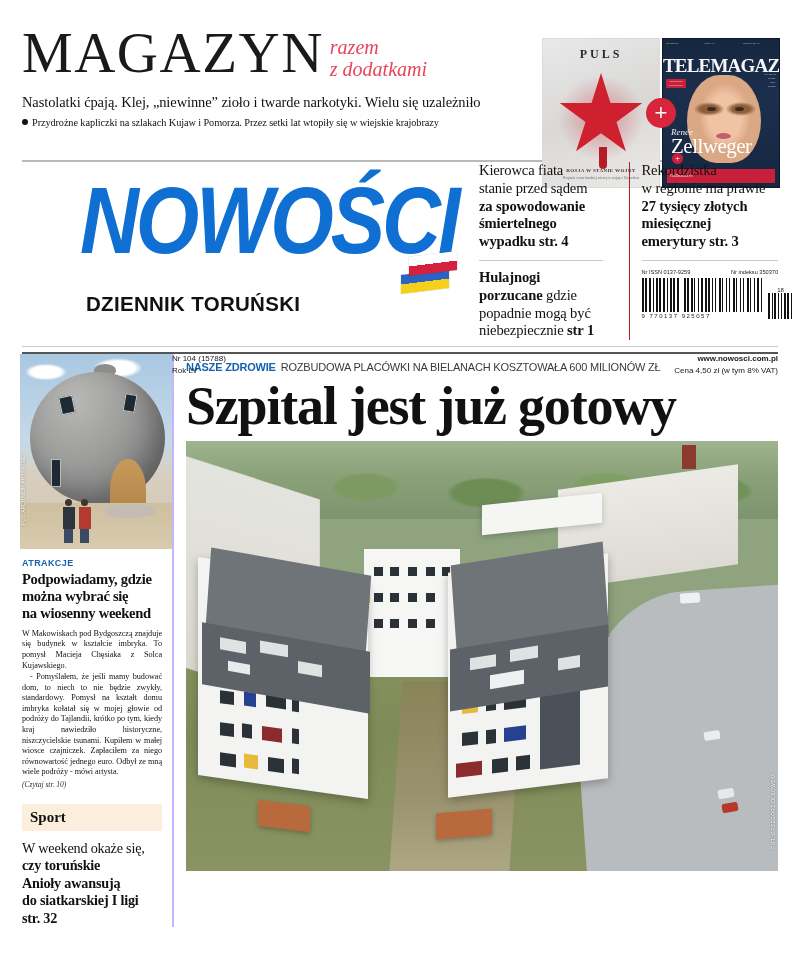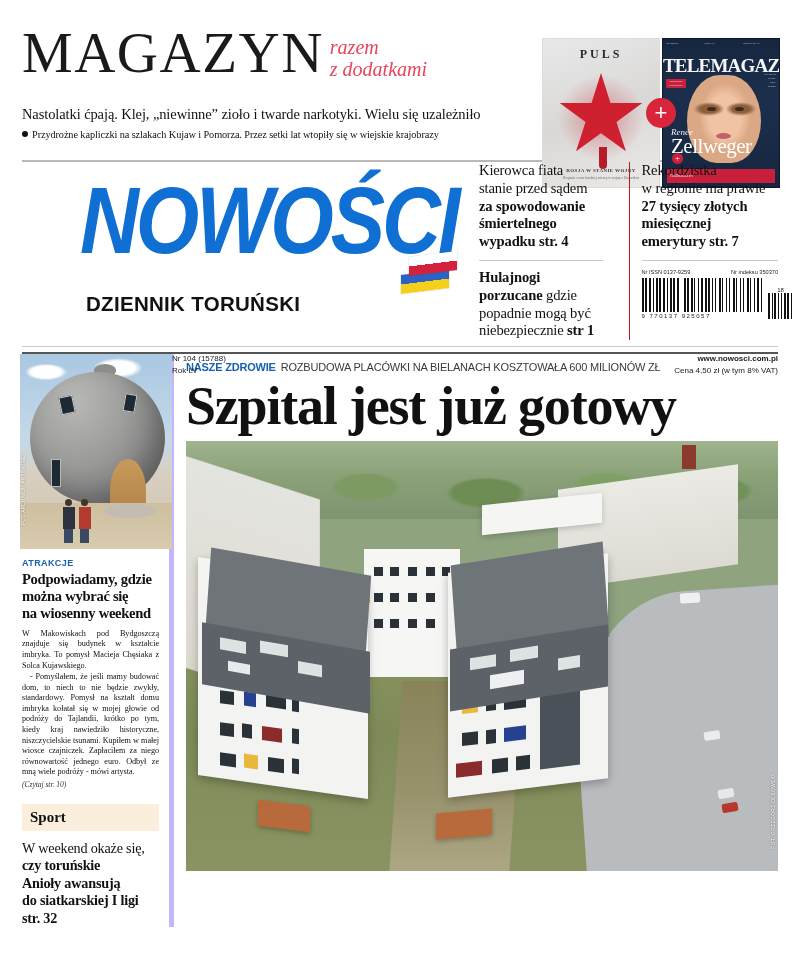--- a/index.html
+++ b/index.html
@@ -53,21 +53,21 @@
     color: #e8445a;
     font-size: 20px;
     line-height: 1.12;
     margin-left: 6px;
     margin-top: 10px;
     white-space: nowrap;
   }
   .promo-line1 {
     font-size: 14.5px;
     line-height: 1.3;
-    margin-top: 24px;
+    margin-top: 12px;
     letter-spacing: -0.1px;
   }
   .promo-line2 {
     font-size: 10.3px;
     line-height: 1.35;
     margin-top: 4px;
     letter-spacing: -0.1px;
   }
   .bullet-dot {
     display: inline-block;
@@ -435,21 +435,21 @@
   .main {
     display: flex;
     padding: 0 22px;
     box-sizing: border-box;
   }
   .col-left {
     width: 152px;
     flex: none;
     padding-right: 10px;
     box-sizing: border-box;
-    border-right: 5px solid #c4b5fd;
+    border-right: 2px solid #c4b5fd;
   }
   .col-right {
     flex: 1;
     padding-left: 12px;
     box-sizing: border-box;
   }
 
   
   .teapot-photo {
     width: 152px;
@@ -848,21 +848,21 @@
               <span class="b">str 1</span>
             </div>
           </div>
 
           <div class="teaser-col right">
             <div class="teaser">
               <span>Rekordzistka</span><br>
               <span>w regionie ma prawie</span><br>
               <span class="b">27 tysięcy złotych</span><br>
               <span class="b">miesięcznej</span><br>
-              <span class="b">emerytury str. 7</span>
+              <span class="b">emerytury str. 3</span>
             </div>
             <hr class="teaser-sep">
             <div class="barcode-area">
               <div class="bc-labels">
                 <span>Nr ISSN 0137-9259</span>
                 <span>Nr indeksu 350370</span>
               </div>
               <div class="bc-wrap">
                 <div>
                   <div class="barcode"></div>

